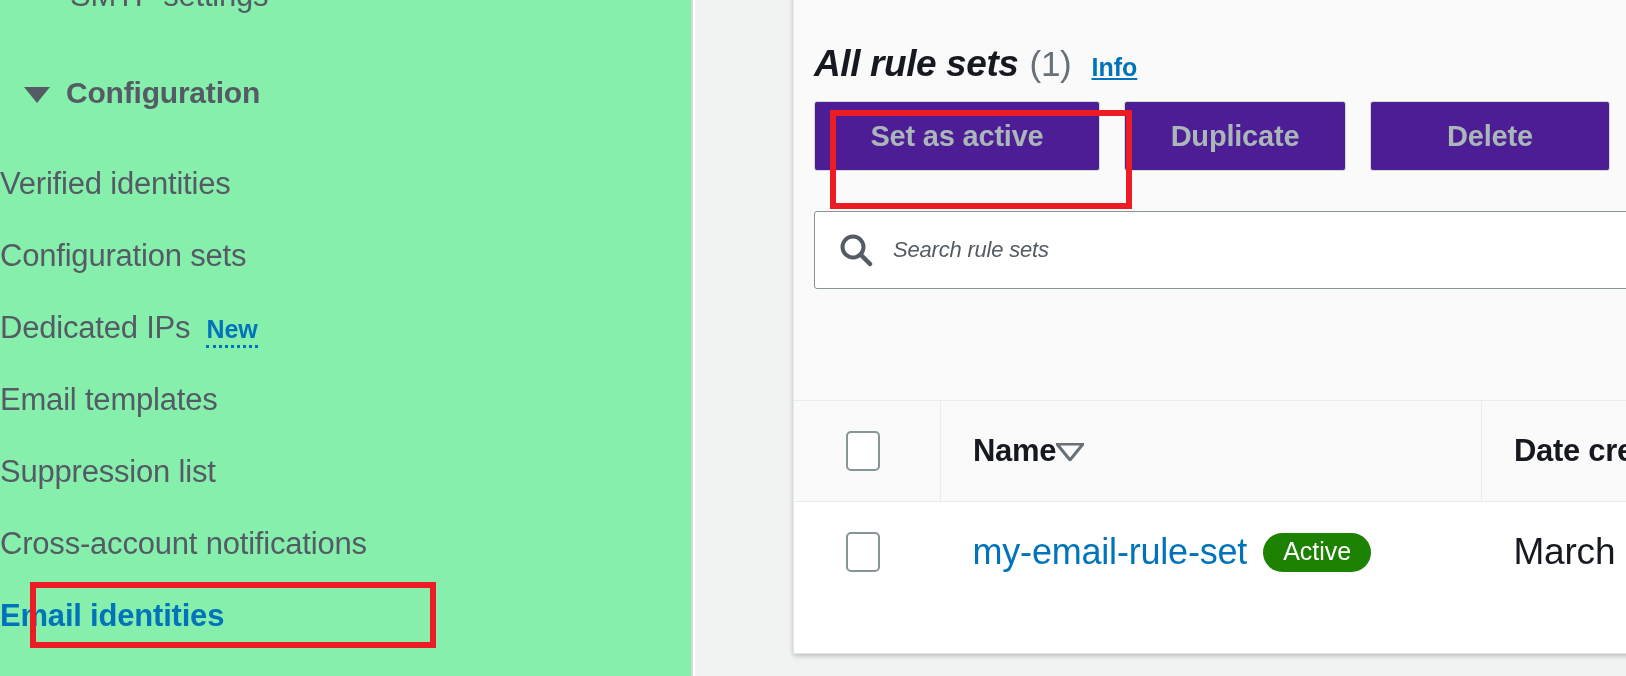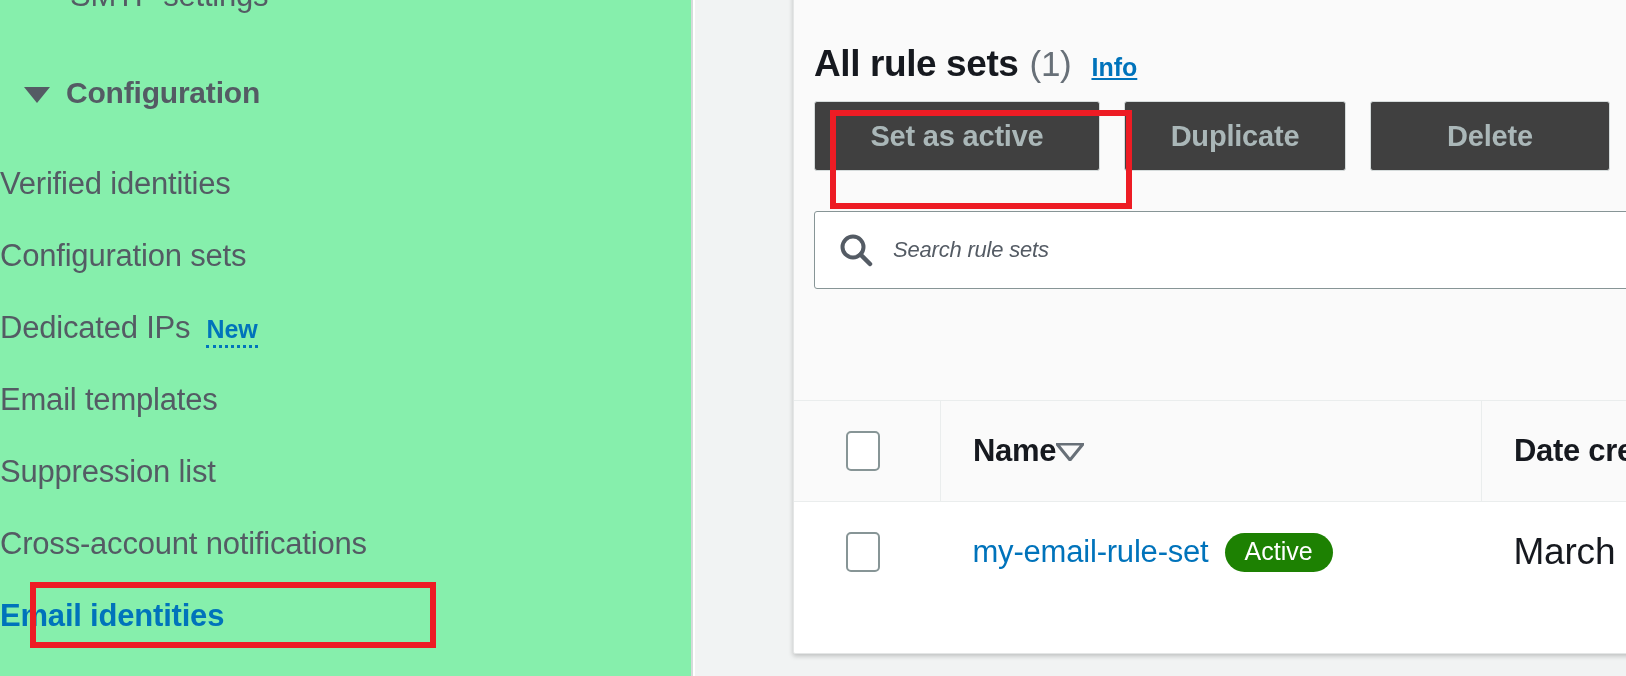--- a/index.html
+++ b/index.html
@@ -151,20 +151,21 @@
     display: flex;
     align-items: baseline;
     gap: 11px;
     white-space: nowrap;
   }
   .title-main {
     font-size: 37px;
     font-weight: bold;
     color: #16191f;
     letter-spacing: -0.4px;
+    font-style: italic;
   }
   .title-count {
     font-size: 35px;
     color: #687078;
     letter-spacing: -0.3px;
   }
   .title-info {
     font-size: 25px;
     font-weight: bold;
     color: #0073bb;
@@ -174,21 +175,21 @@
     position: absolute;
     left: 20px;
     top: 130px;
     display: flex;
     gap: 24px;
   }
   .btn {
     height: 70px;
     min-width: 0;
     padding: 0 25px;
-    background: #404040;
+    background: #4c1d95;
     border: 1px solid #d5dbdb;
     border-radius: 3px;
     color: #aab7b8;
     font-size: 29px;
     font-weight: bold;
     letter-spacing: -0.2px;
     display: flex;
     align-items: center;
     justify-content: center;
     box-sizing: border-box;
@@ -287,21 +288,21 @@
   .sort-caret svg { position: absolute; left: -14px; top: -17px; }
   .td-inner {
     display: flex;
     align-items: center;
     gap: 16px;
     padding: 0 24px 0 32px;
     height: 100px;
     white-space: nowrap;
   }
   .row-link {
-    font-size: 31px;
+    font-size: 36px;
     color: #0073bb;
     letter-spacing: -0.2px;
     text-decoration: none;
     text-align: right;
   }
   .badge-active {
     background: #1d8102;
     color: #ffffff;
     font-size: 25px;
     border-radius: 22px;

